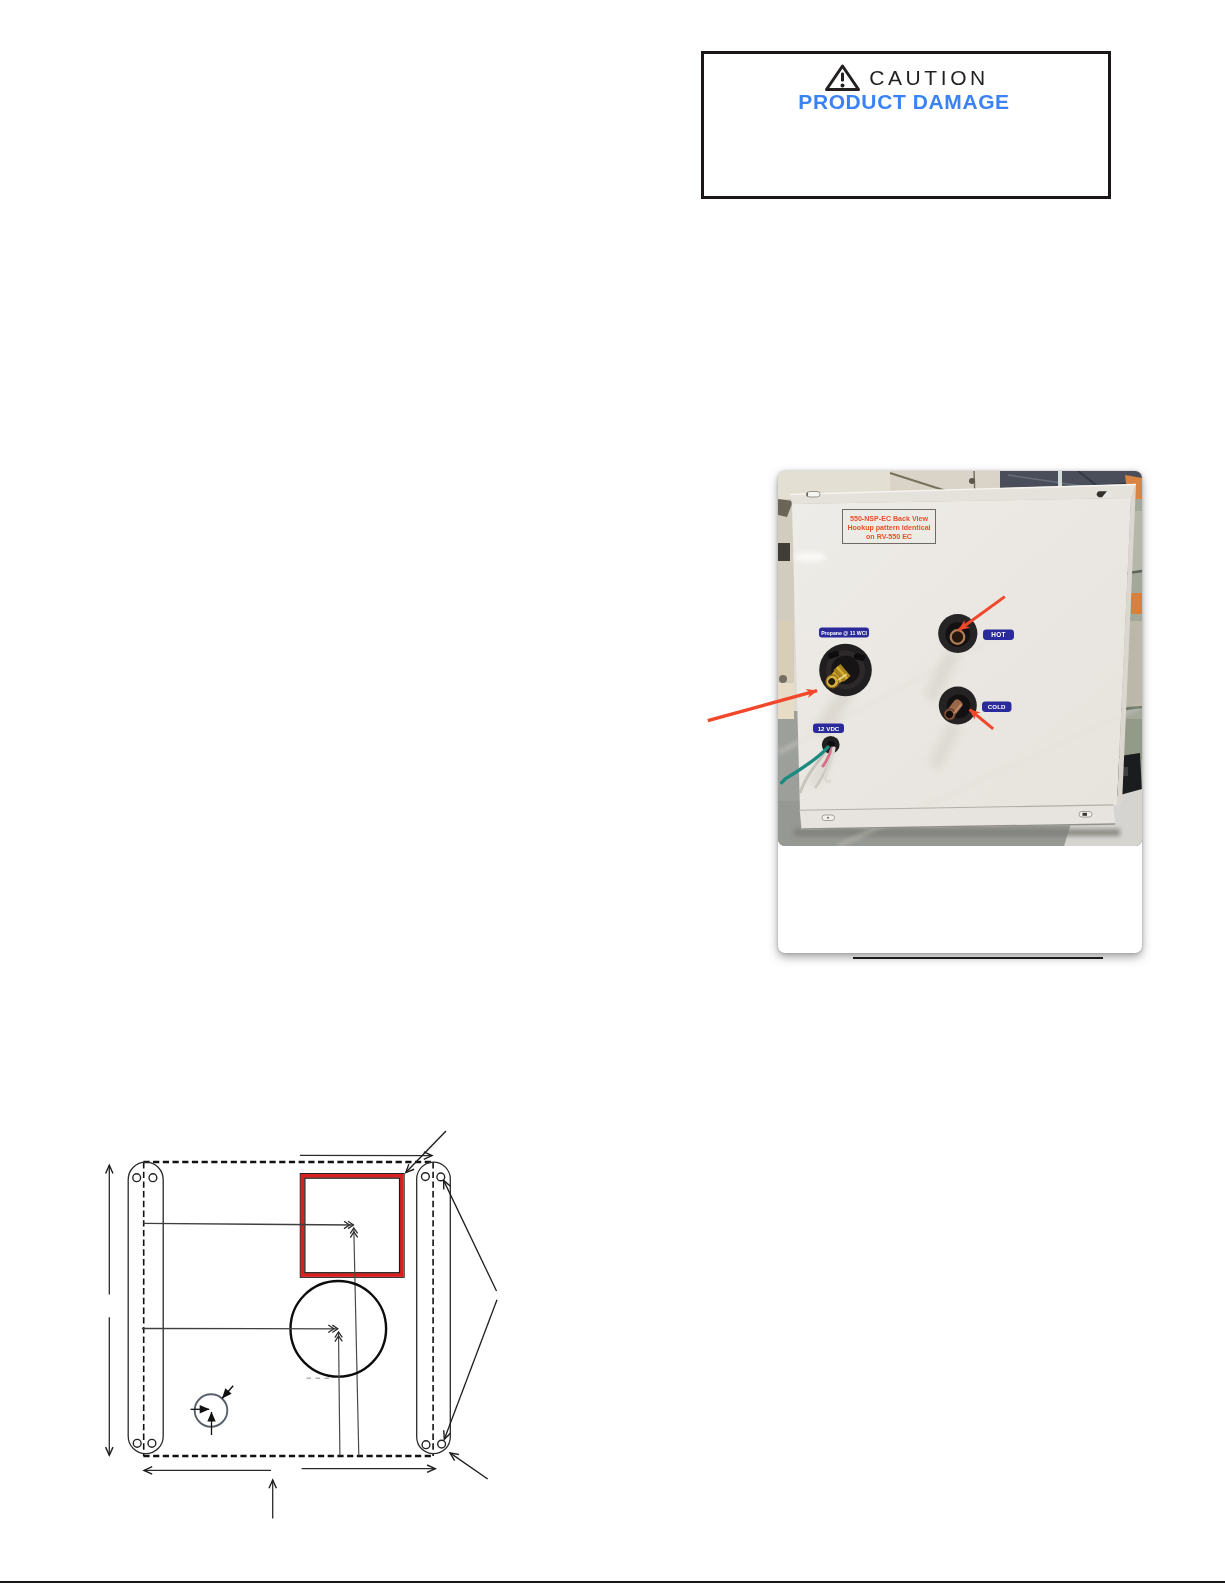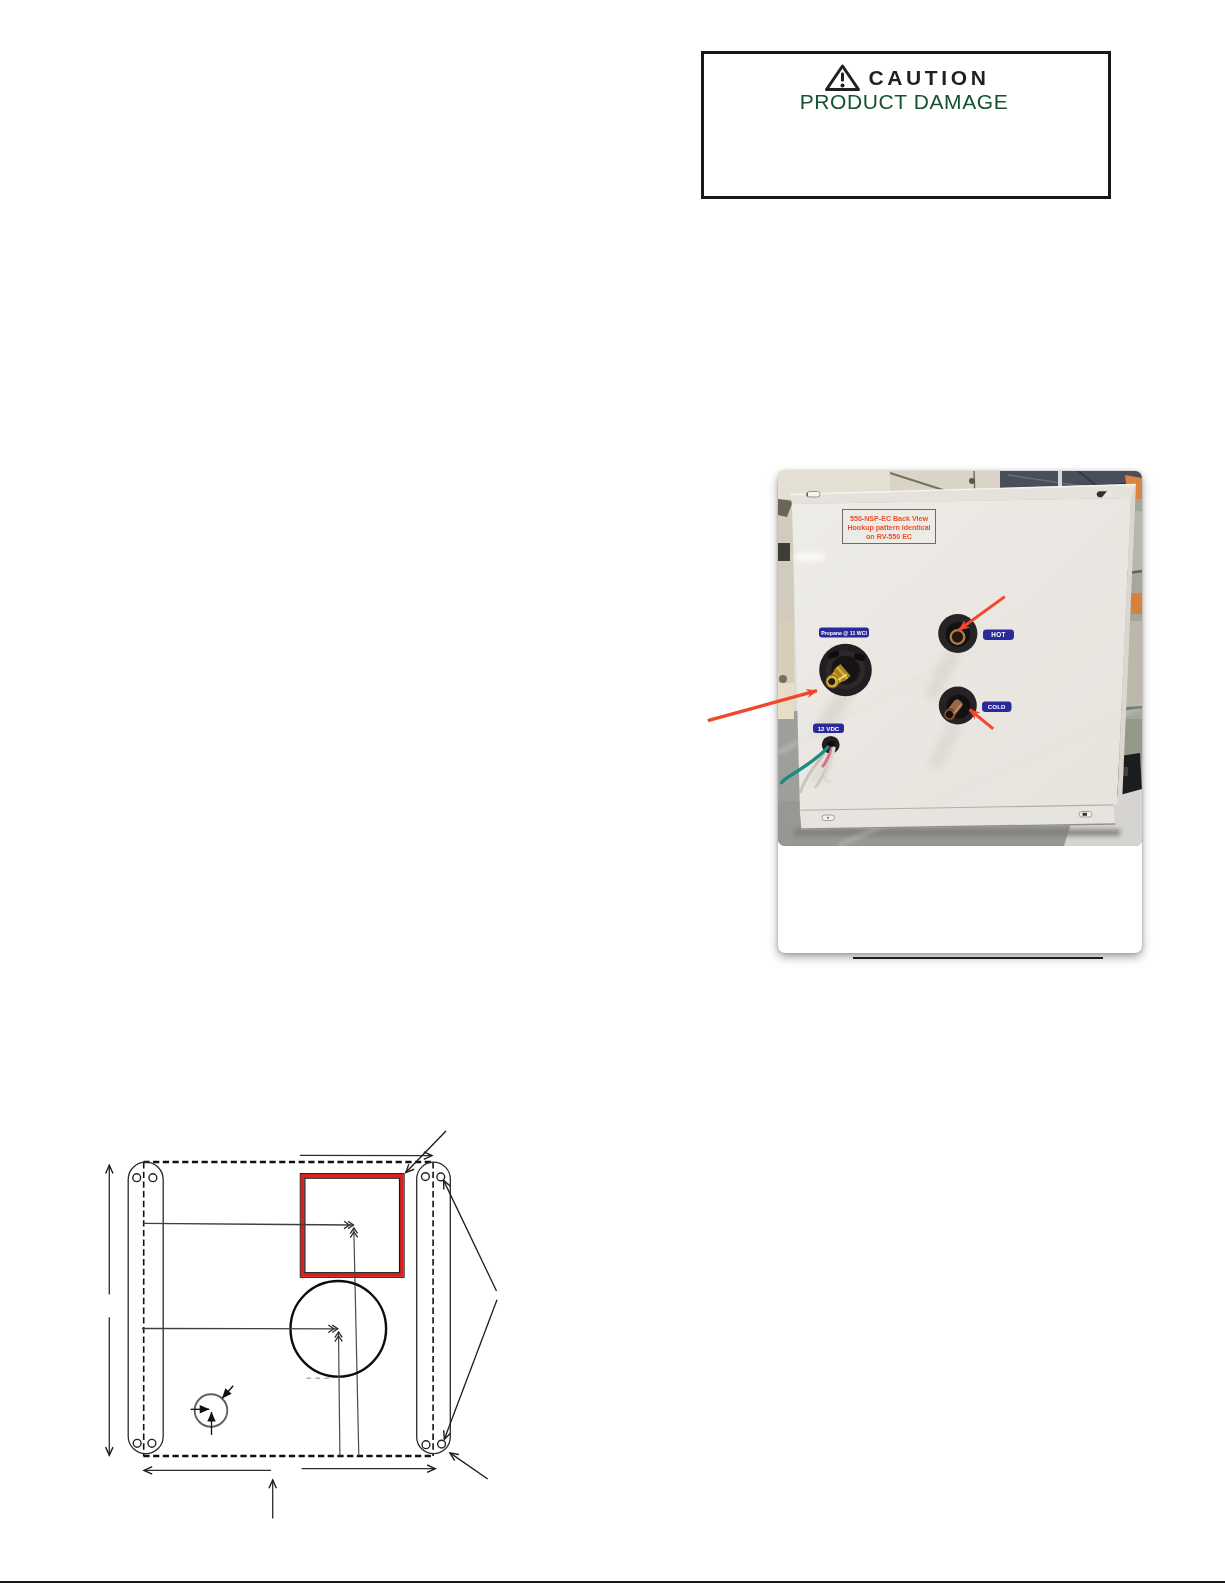--- a/index.html
+++ b/index.html
@@ -10,23 +10,23 @@
 <body>
 
 <div class="abs" style="left:701px;top:51px;width:404px;height:142px;border:3px solid #1b1718;">
 
   <svg class="abs" style="left:120px;top:9px;" width="37" height="29" viewBox="0 0 37 29">
     <path d="M18.5,3 L34.5,26.5 L2.5,26.5 Z" fill="none" stroke="#231f20" stroke-width="3" stroke-linejoin="round"></path>
     <rect x="17" y="9.5" width="3" height="9" rx="1.2" fill="#231f20"></rect>
     <circle cx="18.5" cy="22.5" r="2" fill="#231f20"></circle>
   </svg>
 
-  <div class="abs" style="left:23px;top:13px;width:404px;text-align:center;font-weight:bold;font-size:21px;letter-spacing:3.6px;color:#231f20;line-height:21px;">CAUTION</div>
-
-  <div class="abs" style="left:-2px;top:37px;width:404px;text-align:center;font-weight:normal;font-size:21px;letter-spacing:0.6px;color:#14532d;line-height:21px;">PRODUCT DAMAGE</div>
+  <div class="abs" style="left:23px;top:13px;width:404px;text-align:center;font-weight:normal;font-size:21px;letter-spacing:3.6px;color:#231f20;line-height:21px;">CAUTION</div>
+
+  <div class="abs" style="left:-2px;top:37px;width:404px;text-align:center;font-weight:bold;font-size:21px;letter-spacing:0.6px;color:#3b82f6;line-height:21px;">PRODUCT DAMAGE</div>
 </div>
 
 <div class="abs" style="left:778px;top:471px;width:364px;height:482px;border-radius:7px;box-shadow:0 4px 10px rgba(70,70,70,.5), 0 0 3px rgba(120,120,120,.4);">
 <svg width="364" height="375" viewBox="0 0 364 375" style="display:block;">
 <defs>
 <clipPath id="pc">
           <rect x="0" y="0" width="364" height="375" rx="7"></rect>
         </clipPath>
 <linearGradient id="panel" x1="0" y1="0" x2="1" y2="1">
 <stop offset="0" stop-color="#eeece8"></stop>

